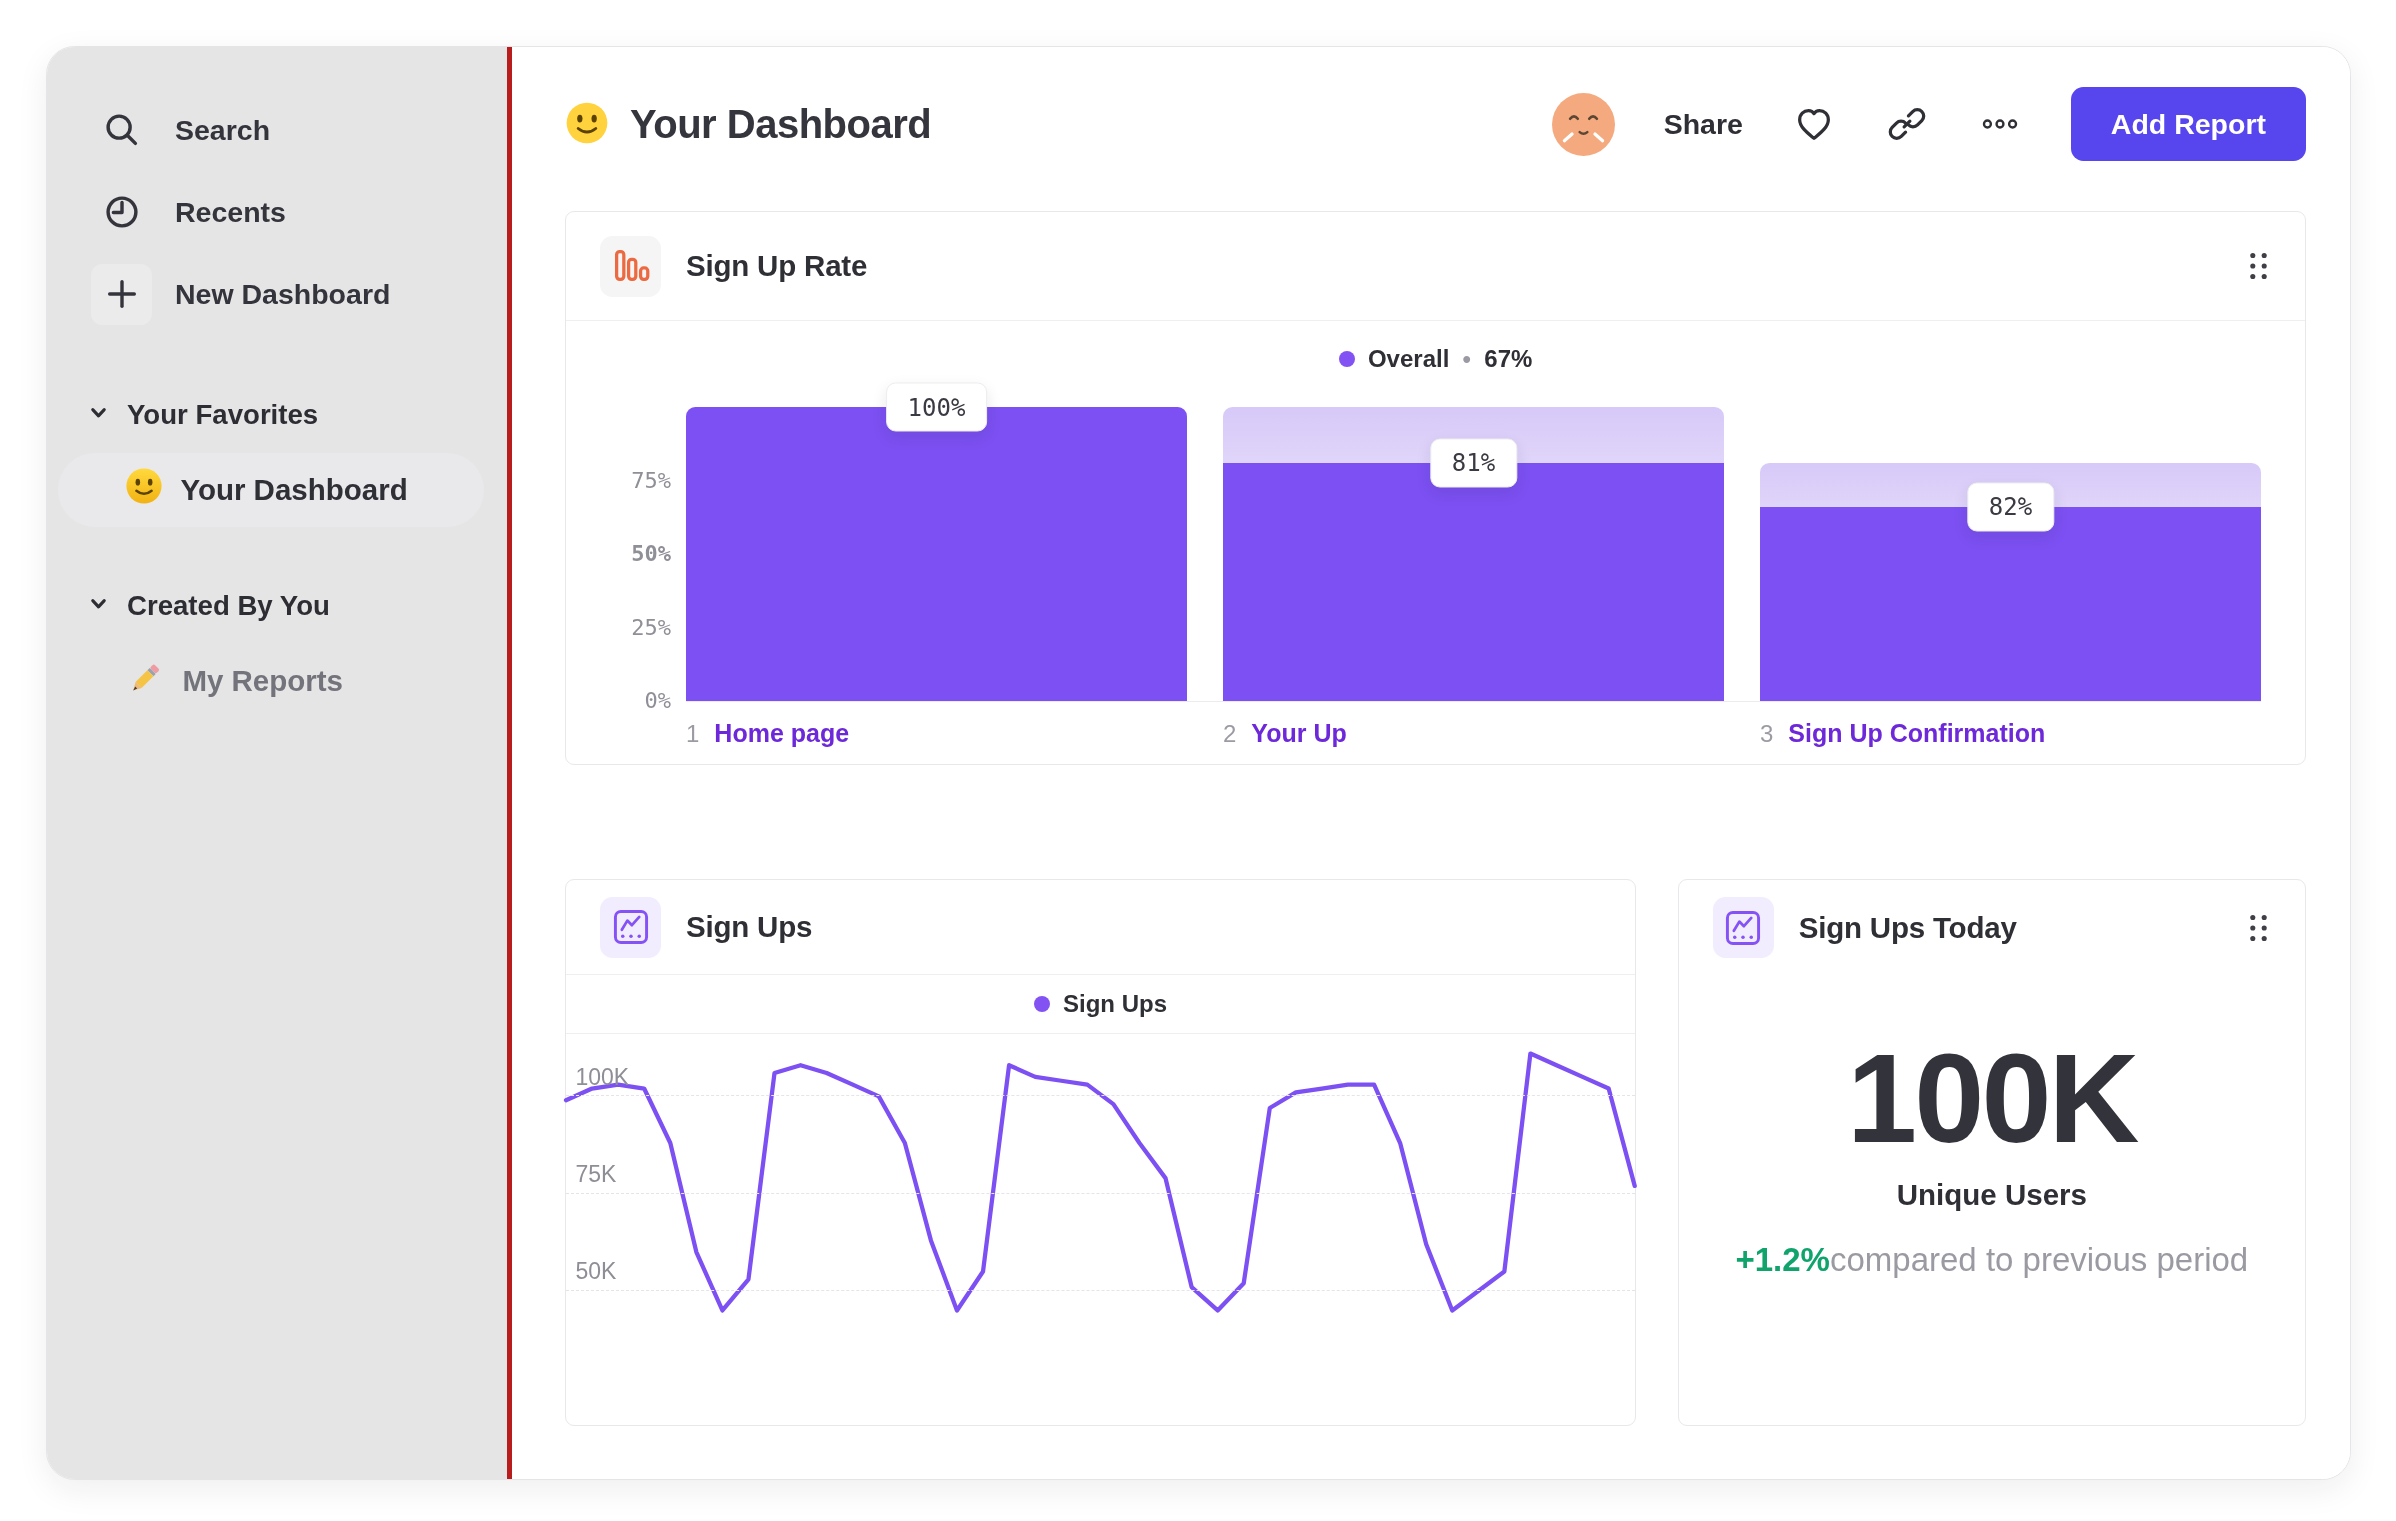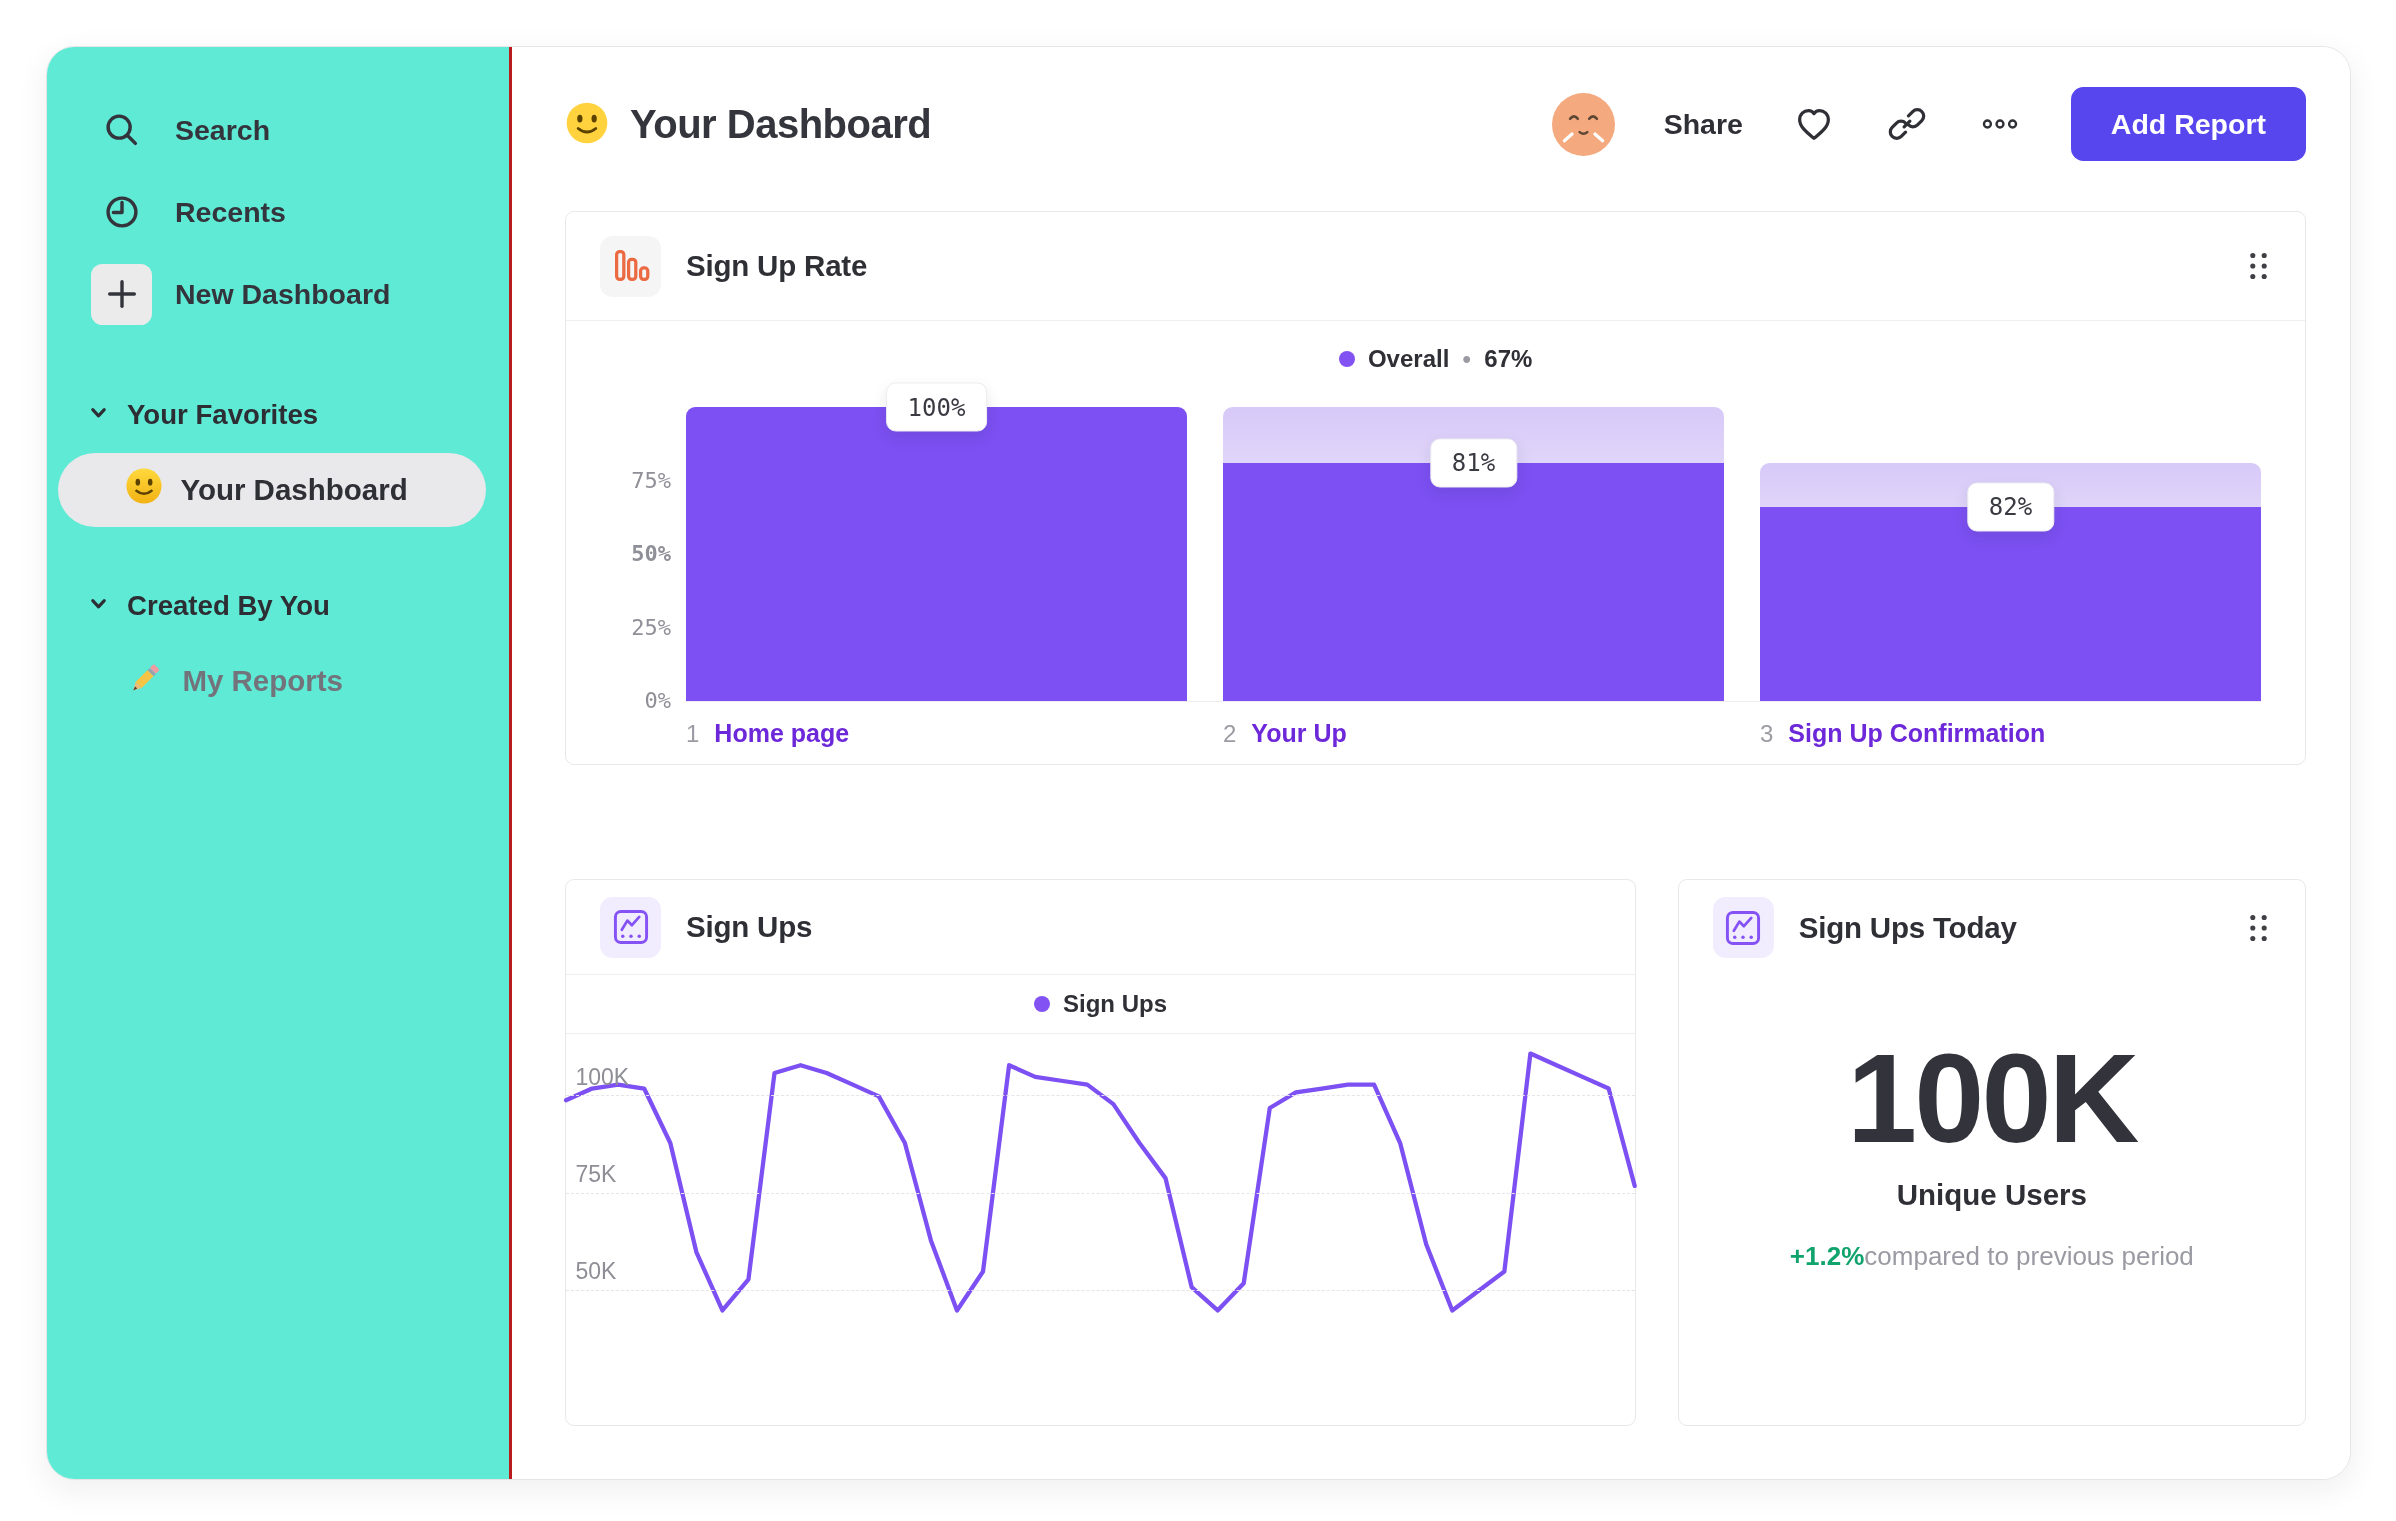--- a/index.html
+++ b/index.html
@@ -7,21 +7,21 @@
 
   .window {
     position:absolute; left:46px; top:46px; width:2305px; height:1434px;
     background:#ffffff; border:1px solid #e5e5e8; border-radius:28.5px;
     box-shadow:0 9.5px 32px rgba(30,30,50,0.07);
     display:flex; overflow:hidden;
   }
 
   
   .sidebar {
-    width:465px; background:#5eead4; border-right:3px solid #b91c1c;
+    width:465px; background:#e5e5e5; border-right:5px solid #b91c1c;
     padding-top:42px; flex-shrink:0;
   }
   .nav-item {
     height:82px; display:flex; align-items:center; padding-left:44px; gap:23px;
     font-size:28.5px; font-weight:600; color:#34343c; cursor:pointer;
   }
   .nav-icon-box { width:61px; height:61px; display:flex; align-items:center; justify-content:center; border-radius:11.4px; }
   .nav-icon-box.boxed { background:#ebebec; }
   .section-header {
     display:flex; align-items:center; gap:17px; padding-left:40px;
@@ -104,21 +104,21 @@
   .line-grid { position:absolute; left:0; right:0; border-top:1.9px dashed #e4e4e9; }
   .line-ylabel { position:absolute; left:9.5px; font-size:23px; color:#8e8e96; }
   .line-svg { position:absolute; inset:0; width:100%; height:100%; overflow:visible; }
   .line-xaxis { position:relative; height:59px; border-top:1.9px solid #ececef; }
   .line-xtick { position:absolute; top:15px; font-size:23px; color:#8e8e96; white-space:nowrap; }
 
   .card-metric { flex:1; height:547px; }
   .metric-body { display:flex; flex-direction:column; align-items:center; margin-top:55px; }
   .metric-value { font-size:126px; font-weight:700; color:#33333b; letter-spacing:-2.9px; line-height:1.1; }
   .metric-label { font-size:29.5px; font-weight:600; color:#2f2f36; margin-top:9.5px; }
-  .metric-delta-row { margin-top:28.5px; font-size:26px; color:#9a9aa2; display:flex; gap:0; }
+  .metric-delta-row { margin-top:28.5px; font-size:33px; color:#9a9aa2; display:flex; gap:0; }
   .metric-delta { color:#10a36c; font-weight:700; }
 </style>
 </head>
 <body>
 
 <div class="window">
 
   <div class="sidebar">
 
     <div class="nav-item">

